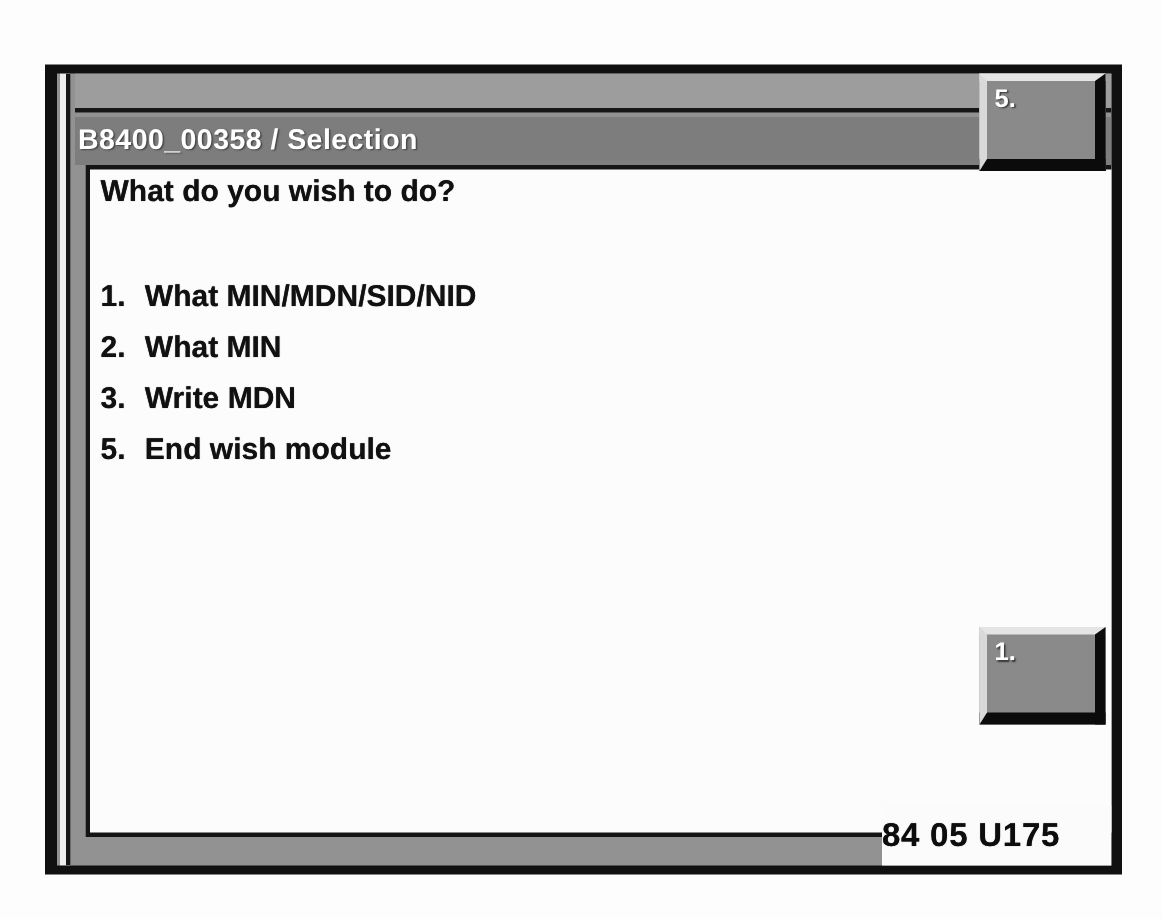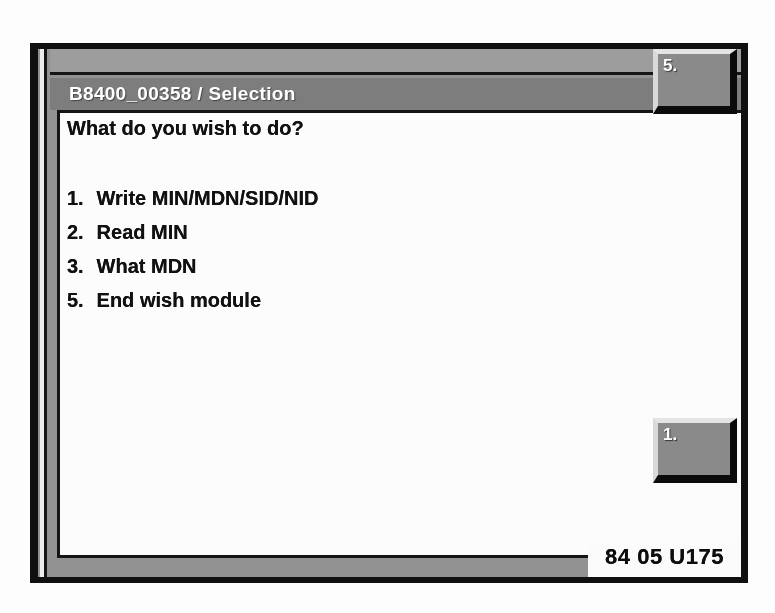--- a/index.html
+++ b/index.html
@@ -28,21 +28,21 @@
   .top-strip {
     position:absolute; left:12px; right:0; top:0; height:26px;
     background: var(--strip-gray, #9d9d9d);
     border-bottom:3px solid #161616;
   }
   
   .title-bar {
     position:absolute; left:12px; right:0; top:29px; height:32px;
     background: var(--titlebar-gray, #7d7d7d);
     color:#ffffff; font-size:19px; font-weight:bold;
-    line-height:31px; padding-left:19px;
+    line-height:31px; padding-left:2px;
     text-shadow:1px 1px 1px rgba(40,40,40,.65);
     letter-spacing:.3px;
   }
   
   .dialog-panel {
     position:absolute; left:19px; top:61px; width:698px; height:448px;
     background: var(--panel-white, #fcfcfc);
     border:3px solid #141414;
     color:#111;
   }
@@ -72,21 +72,21 @@
   .fkey:nth-of-type(2) { top:141px; }
   .fkey:nth-of-type(3) { top:217px; }
   .fkey:nth-of-type(4) { top:293px; }
   .fkey:nth-of-type(5) { top:369px; }
 
   
   .status-box {
     position:absolute; left:550px; top:488px; width:153px; height:56px;
     background:#fbfbfb;
     color:#0d0d0d; font-size:22px; font-weight:bold;
-    text-align:center; line-height:40px;
+    text-align:left; line-height:40px;
     text-shadow:0 0 .5px #222;
     letter-spacing:.5px;
   }
 </style>
 </head>
 <body>
 
 <div class="canvas">
   <div class="device-frame">
     <div class="screen">
@@ -98,29 +98,29 @@
       <div class="title-bar">
         <span>B8400_00358 / Selection</span>
       </div>
 
       <div class="dialog-panel">
         <div class="dialog-question">What do you wish to do?</div>
 
         <div class="menu-list">
           <div class="menu-row">
             <span class="num">1.</span>
-            <span>Write MIN/MDN/SID/NID</span>
+            <span>What MIN/MDN/SID/NID</span>
           </div>
           <div class="menu-row">
             <span class="num">2.</span>
-            <span>Read MIN</span>
+            <span>What MIN</span>
           </div>
           <div class="menu-row">
             <span class="num">3.</span>
-            <span>What MDN</span>
+            <span>Write MDN</span>
           </div>
           <div class="menu-row">
             <span class="num">5.</span>
             <span>End wish module</span>
           </div>
         </div>
       </div>
 
       <div class="fkey">1.</div>
       <div class="fkey">2.</div>

